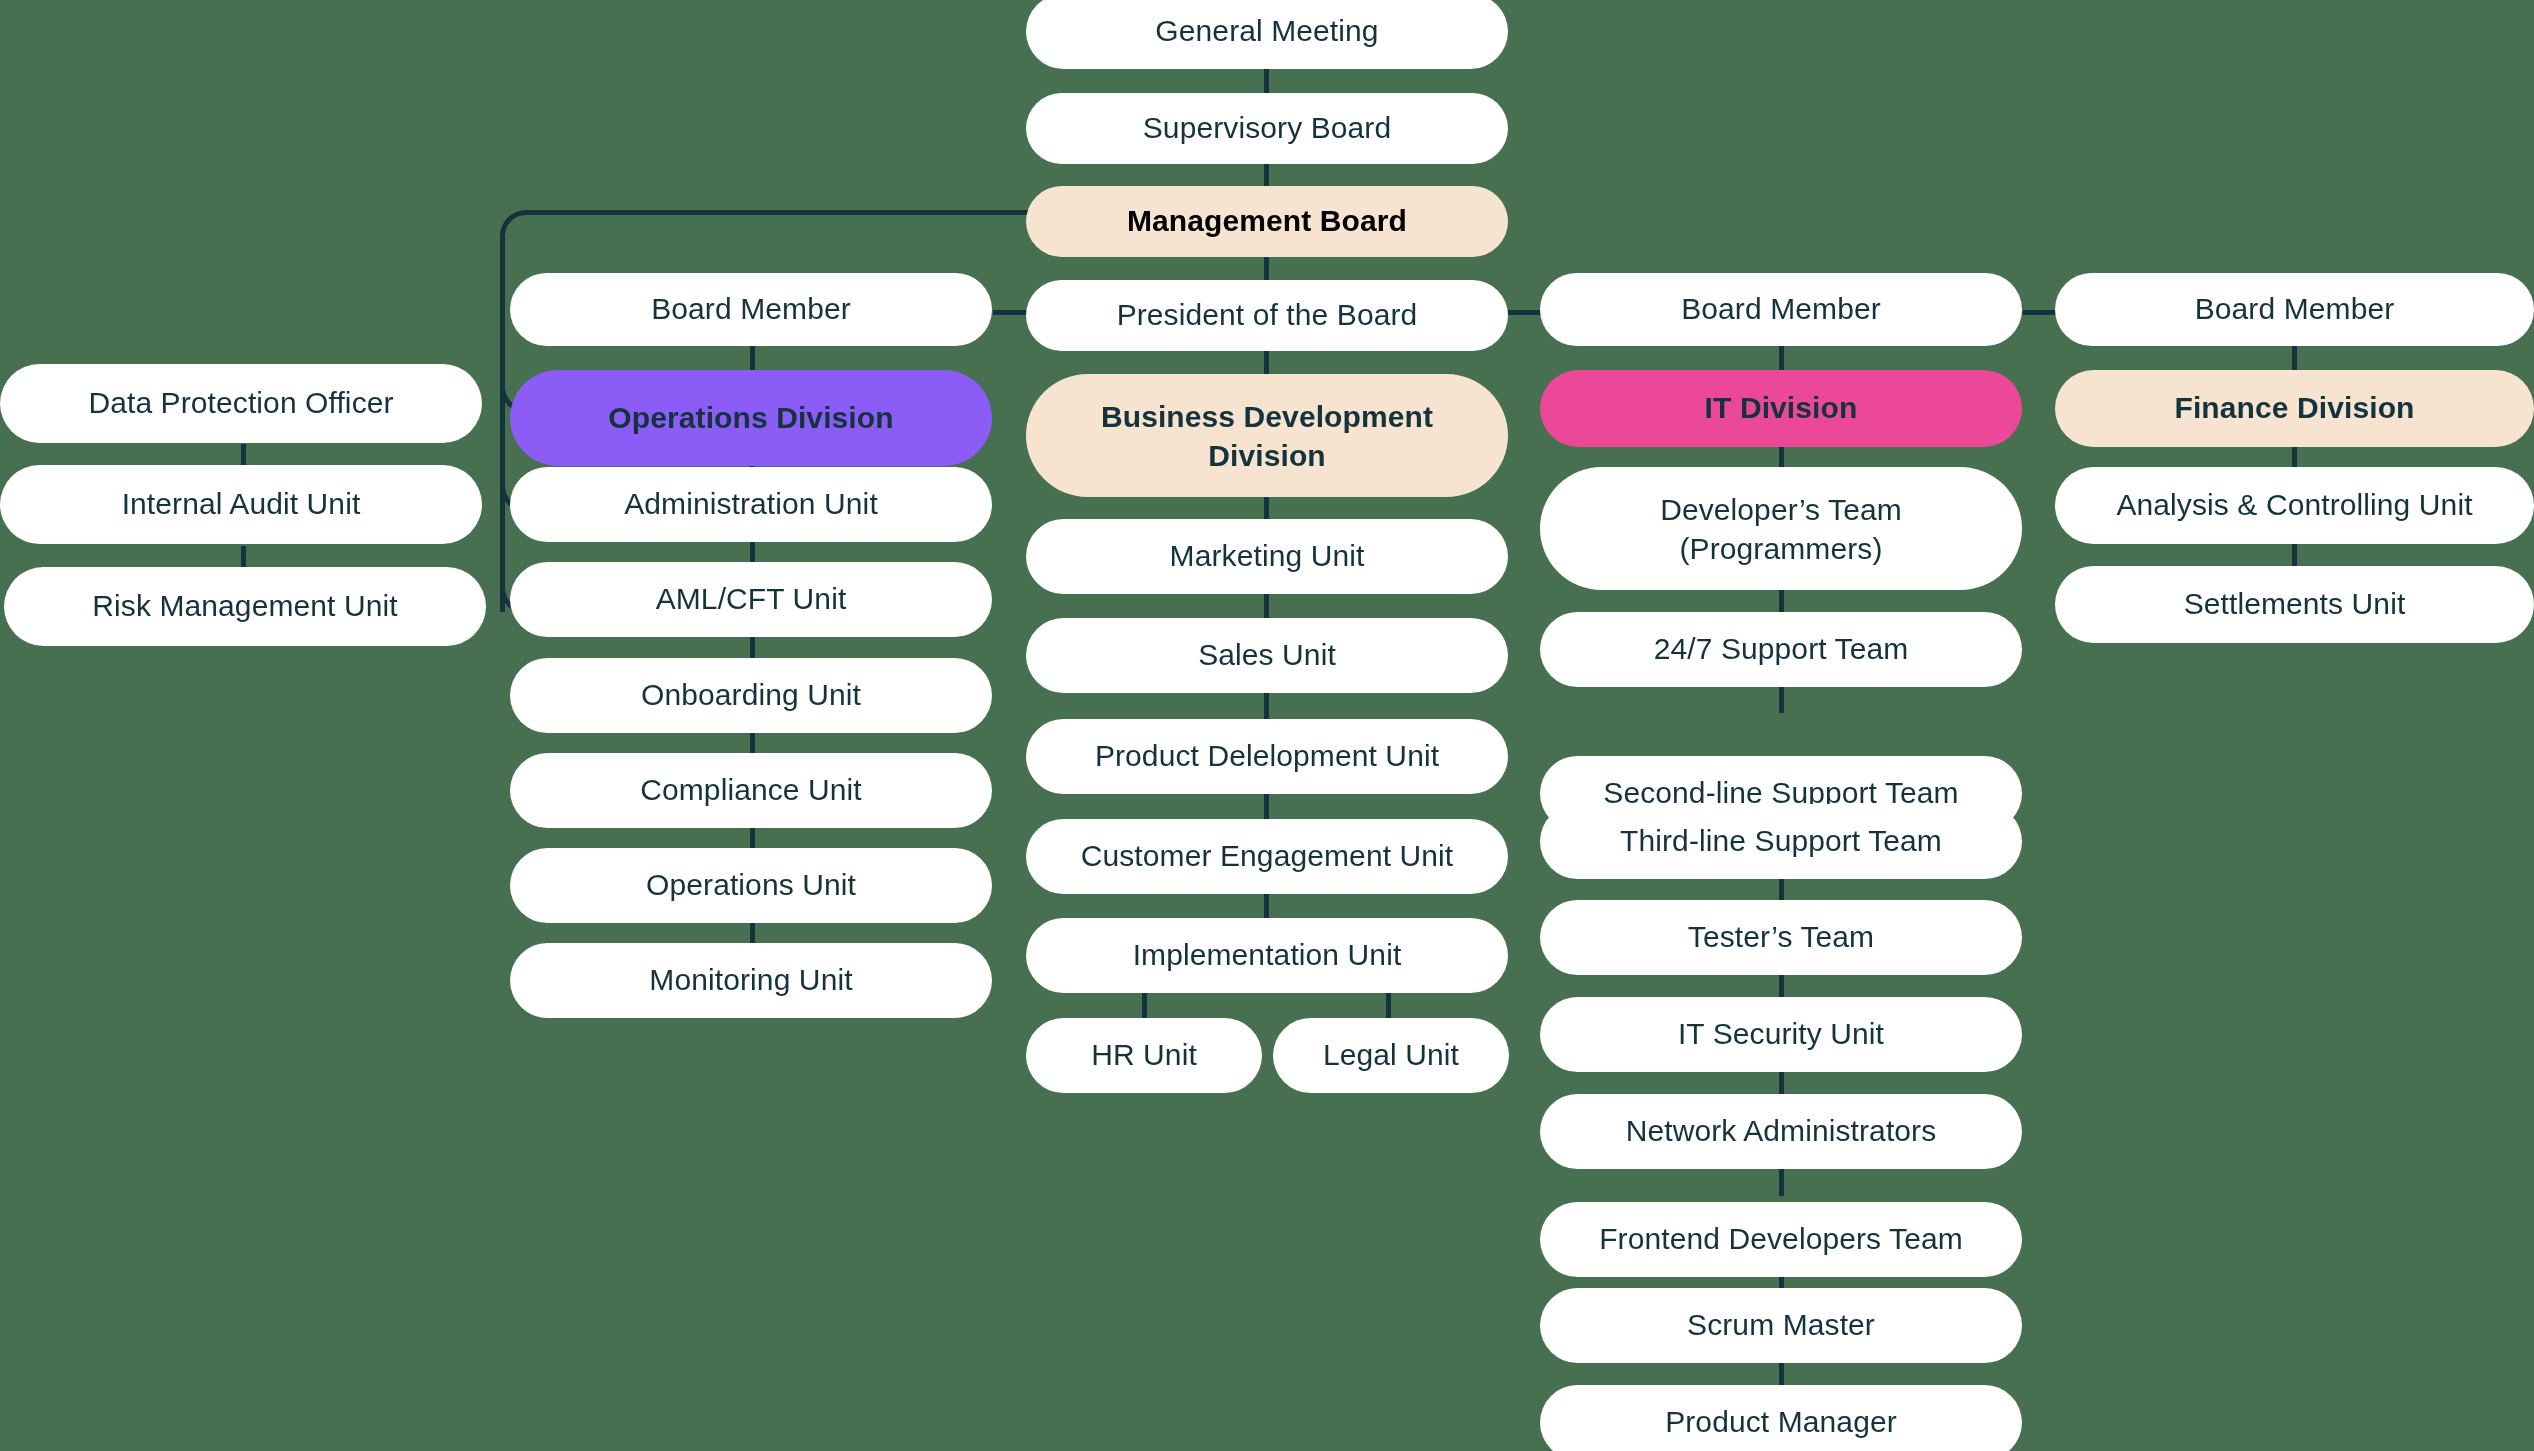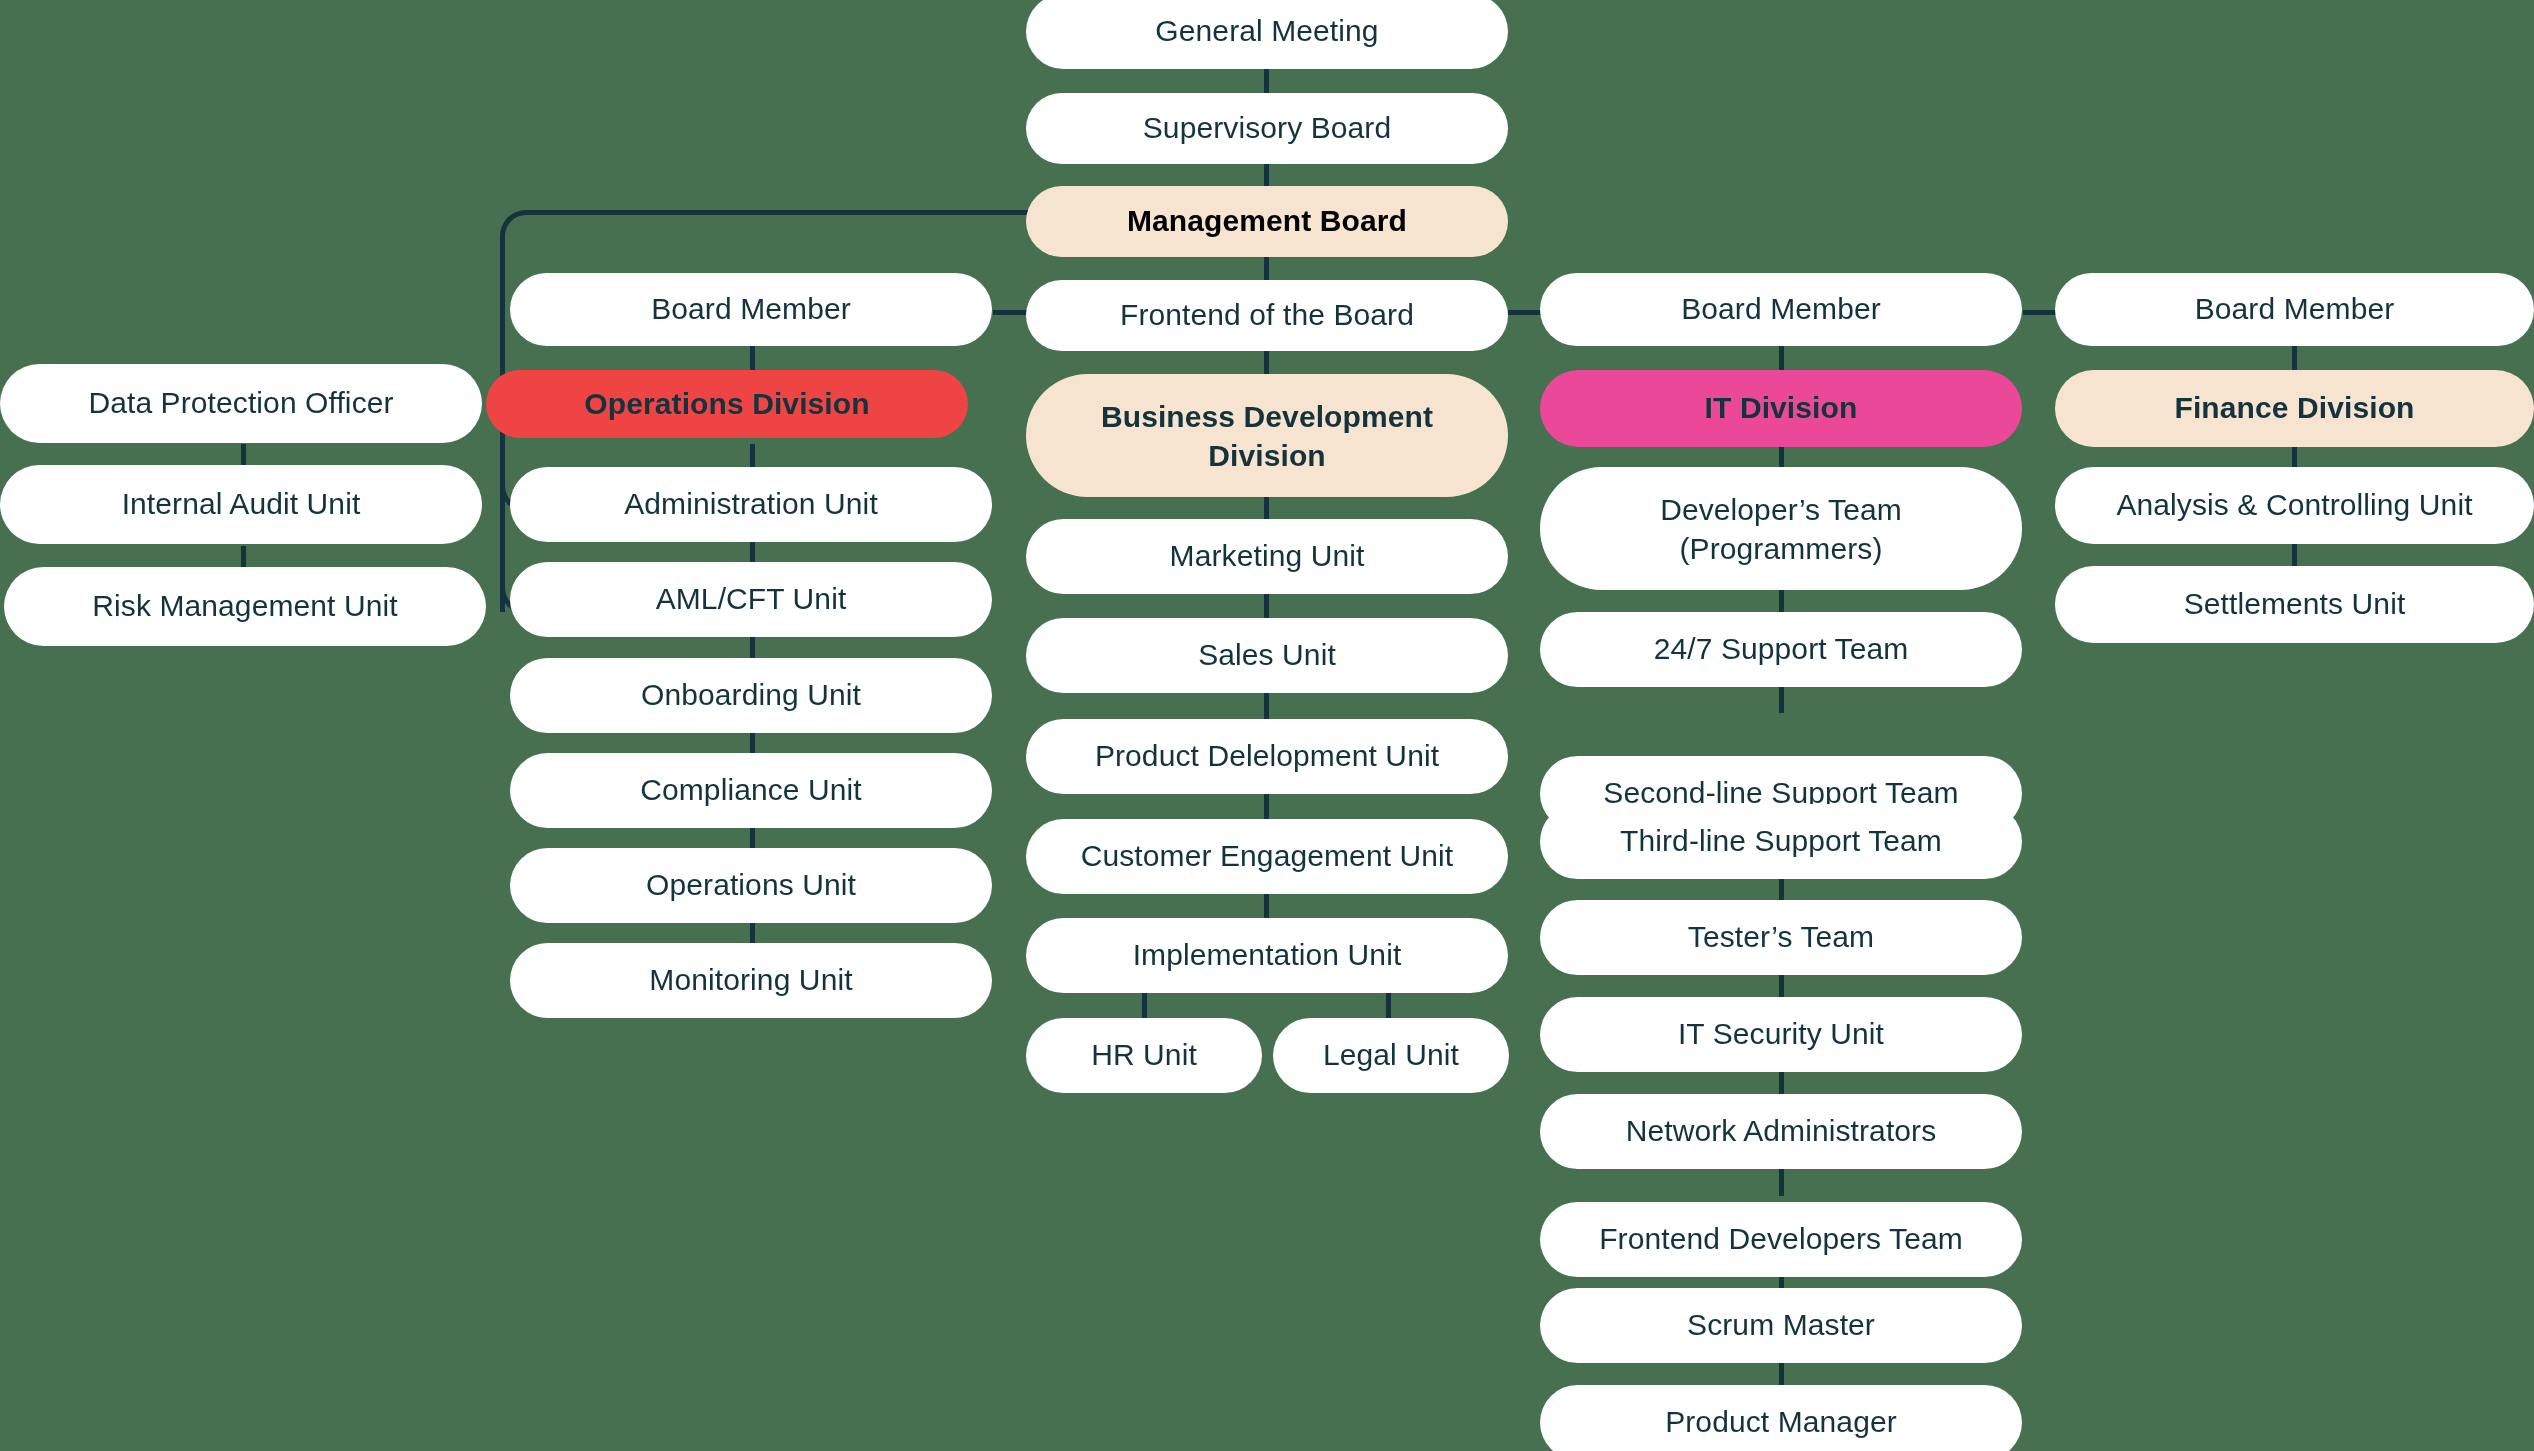--- a/index.html
+++ b/index.html
@@ -127,21 +127,21 @@
   <div class="pill" style="left: 0px; top: 465px; width: 482px; height: 79px; background: rgb(255, 255, 255); color: rgb(20, 51, 61);">
     <span>Internal Audit Unit</span>
   </div>
   <div class="pill" style="left: 4px; top: 567px; width: 482px; height: 79px; background: rgb(255, 255, 255); color: rgb(20, 51, 61);">
     <span>Risk Management Unit</span>
   </div>
 
   <div class="pill" style="left: 510px; top: 273px; width: 482px; height: 73px; background: rgb(255, 255, 255); color: rgb(20, 51, 61);">
     <span>Board Member</span>
   </div>
-  <div class="pill accent" style="left: 486px; top: 370px; width: 482px; height: 68px; background: #ef4444; color: rgb(20, 51, 61);">
+  <div class="pill accent" style="left: 510px; top: 370px; width: 482px; height: 96px; background: #8b5cf6; color: rgb(20, 51, 61);">
     <span>Operations Division</span>
   </div>
   <div class="pill" style="left: 510px; top: 467px; width: 482px; height: 75px; background: rgb(255, 255, 255); color: rgb(20, 51, 61);">
     <span>Administration Unit</span>
   </div>
   <div class="pill" style="left: 510px; top: 562px; width: 482px; height: 75px; background: rgb(255, 255, 255); color: rgb(20, 51, 61);">
     <span>AML/CFT Unit</span>
   </div>
   <div class="pill" style="left: 510px; top: 658px; width: 482px; height: 75px; background: rgb(255, 255, 255); color: rgb(20, 51, 61);">
     <span>Onboarding Unit</span>
@@ -159,21 +159,21 @@
   <div class="pill" style="left: 1026px; top: -6px; width: 482px; height: 75px; background: rgb(255, 255, 255); color: rgb(20, 51, 61);">
     <span>General Meeting</span>
   </div>
   <div class="pill" style="left: 1026px; top: 93px; width: 482px; height: 71px; background: rgb(255, 255, 255); color: rgb(20, 51, 61);">
     <span>Supervisory Board</span>
   </div>
   <div class="pill accent" style="left: 1026px; top: 186px; width: 482px; height: 71px; background: rgb(247, 228, 208); color: #000000;">
     <span>Management Board</span>
   </div>
   <div class="pill" style="left: 1026px; top: 280px; width: 482px; height: 71px; background: rgb(255, 255, 255); color: rgb(20, 51, 61);">
-    <span>Frontend of the Board</span>
+    <span>President of the Board</span>
   </div>
   <div class="pill accent" style="left: 1026px; top: 374px; width: 482px; height: 123px; line-height: 1.3; background: rgb(247, 228, 208); color: rgb(20, 51, 61);">
     <span>Business Development Division</span>
   </div>
   <div class="pill" style="left: 1026px; top: 519px; width: 482px; height: 75px; background: rgb(255, 255, 255); color: rgb(20, 51, 61);">
     <span>Marketing Unit</span>
   </div>
   <div class="pill" style="left: 1026px; top: 618px; width: 482px; height: 75px; background: rgb(255, 255, 255); color: rgb(20, 51, 61);">
     <span>Sales Unit</span>
   </div>

